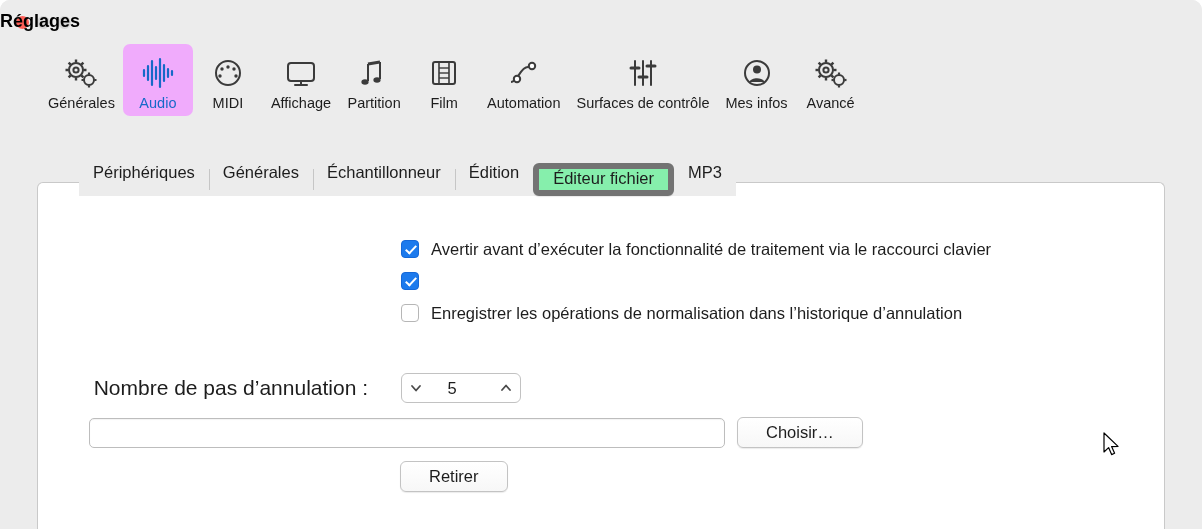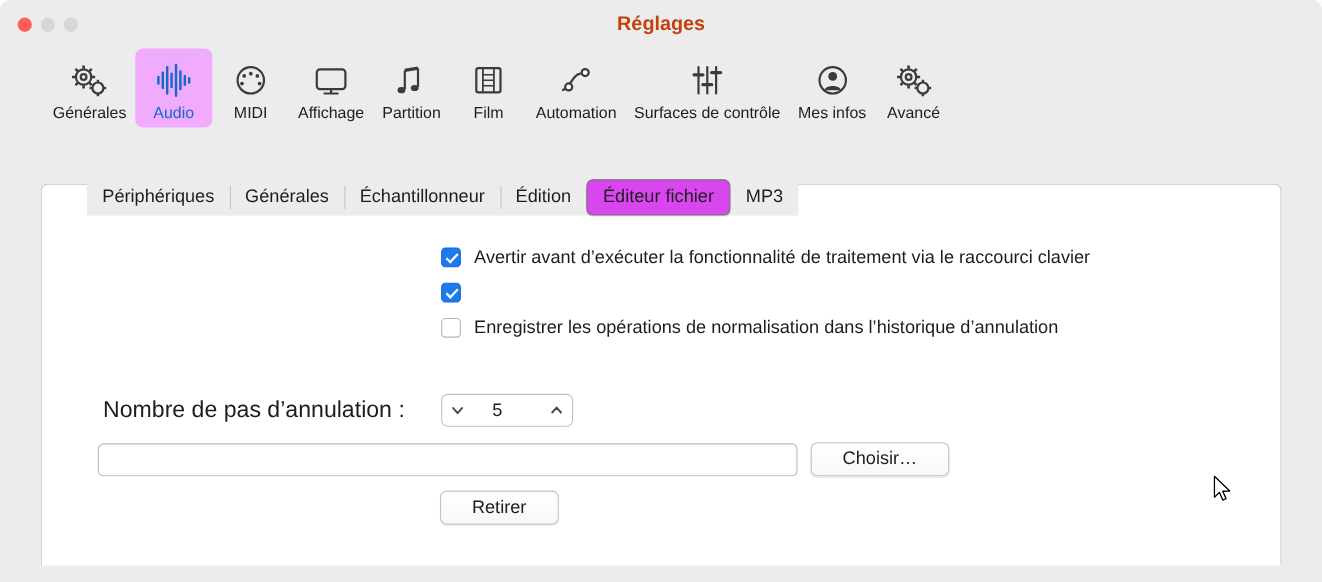--- a/index.html
+++ b/index.html
@@ -43,24 +43,24 @@
     border-radius: 50%;
   }
   .dot.red    { background: #ff5f57; }
   .dot.yellow { background: #d6d6d6; }
   .dot.green  { background: #d6d6d6; }
   .window-title {
     position: absolute;
     top: 11px;
     left: 0;
     width: 100%;
-    text-align: center;
+    text-align: left;
     font-size: 18px;
     font-weight: bold;
-    color: #c2410c;
+    color: #000000;
   }
 
   
   .toolbar {
     position: relative;
     height: 83px;
     background: #ececec;
     display: flex;
     align-items: flex-start;
     padding: 0 14px;
@@ -92,21 +92,21 @@
     white-space: nowrap;
   }
   .tb-item.selected .tb-label { color: #1669c8; }
 
   .tb-spacer-left { width: 26px; }
 
   
   .pane {
     position: absolute;
     left: 37px;
-    top: 167px;
+    top: 182px;
     width: 1128px;
     height: 347px;
     background: #ffffff;
     border: 1px solid #c9c9c9;
     border-bottom: none;
     border-radius: 6px 6px 0 0;
     box-sizing: border-box;
   }
 
   
@@ -115,40 +115,39 @@
     left: 79px;
     top: 163px;
     height: 33px;
     display: flex;
     align-items: stretch;
     background: #ececec;
     z-index: 5;
   }
   .tab {
     display: flex;
-    align-items: center;
     padding: 0 14px;
     font-size: 16.5px;
     color: #1d1d1d;
     position: relative;
     white-space: nowrap;
     cursor: default;
   }
   .tab + .tab::before {
     content: "";
     position: absolute;
     left: 0;
     top: 6px;
     bottom: 6px;
     width: 1px;
     background: #c6c6c6;
   }
   .tab.active {
-    background: #d946ef;
-    border: 1px solid #737373;
+    background: #86efac;
+    border: 6px solid #737373;
     border-radius: 6px;
     box-shadow: 0 1px 1px rgba(0,0,0,0.09);
   }
   .tab.active::before { display: none; }
   .tab.active + .tab::before { display: none; }
 
   
   .checkbox-group {
     position: absolute;
     left: 363px;

